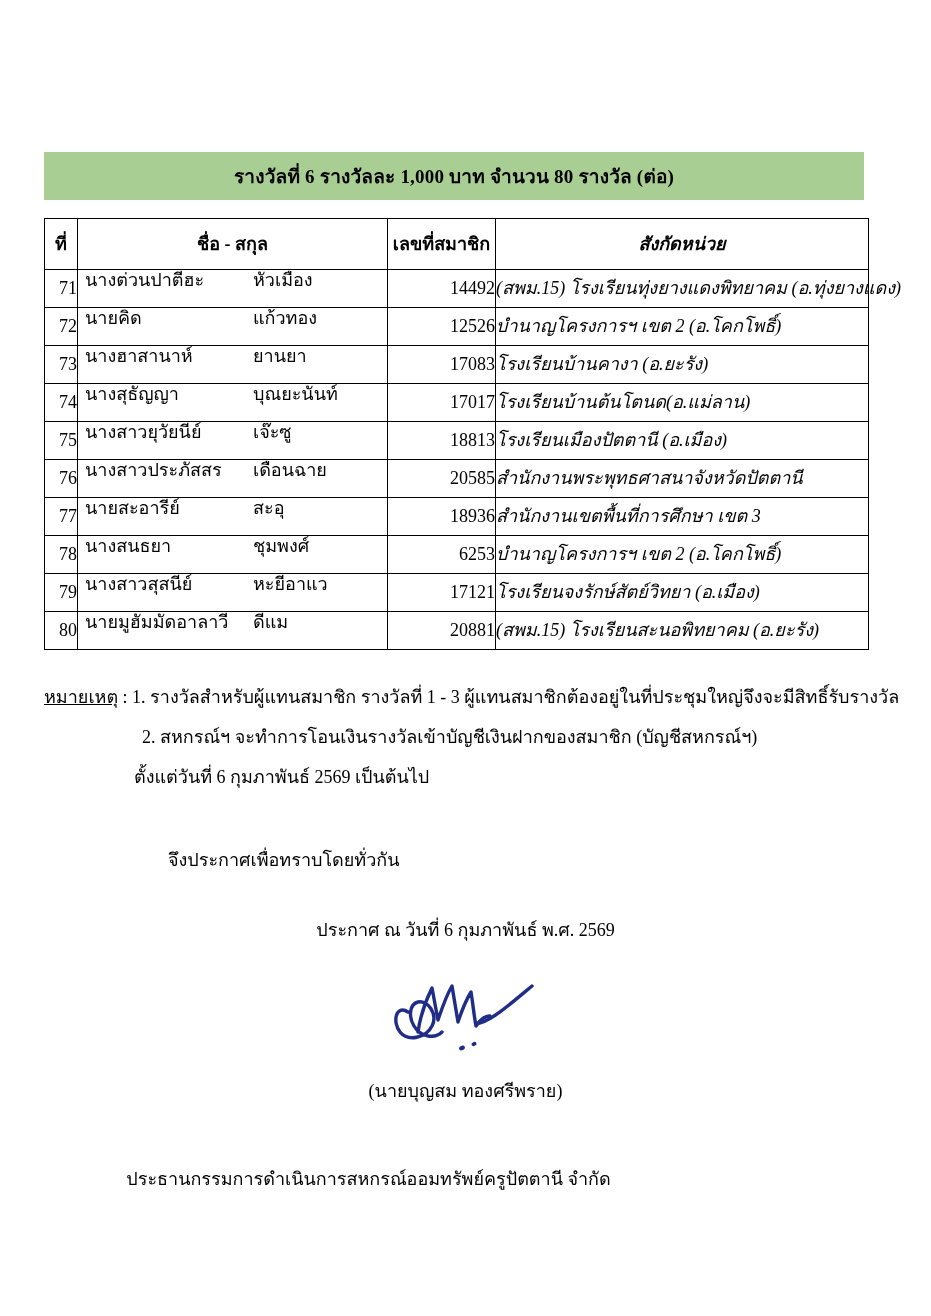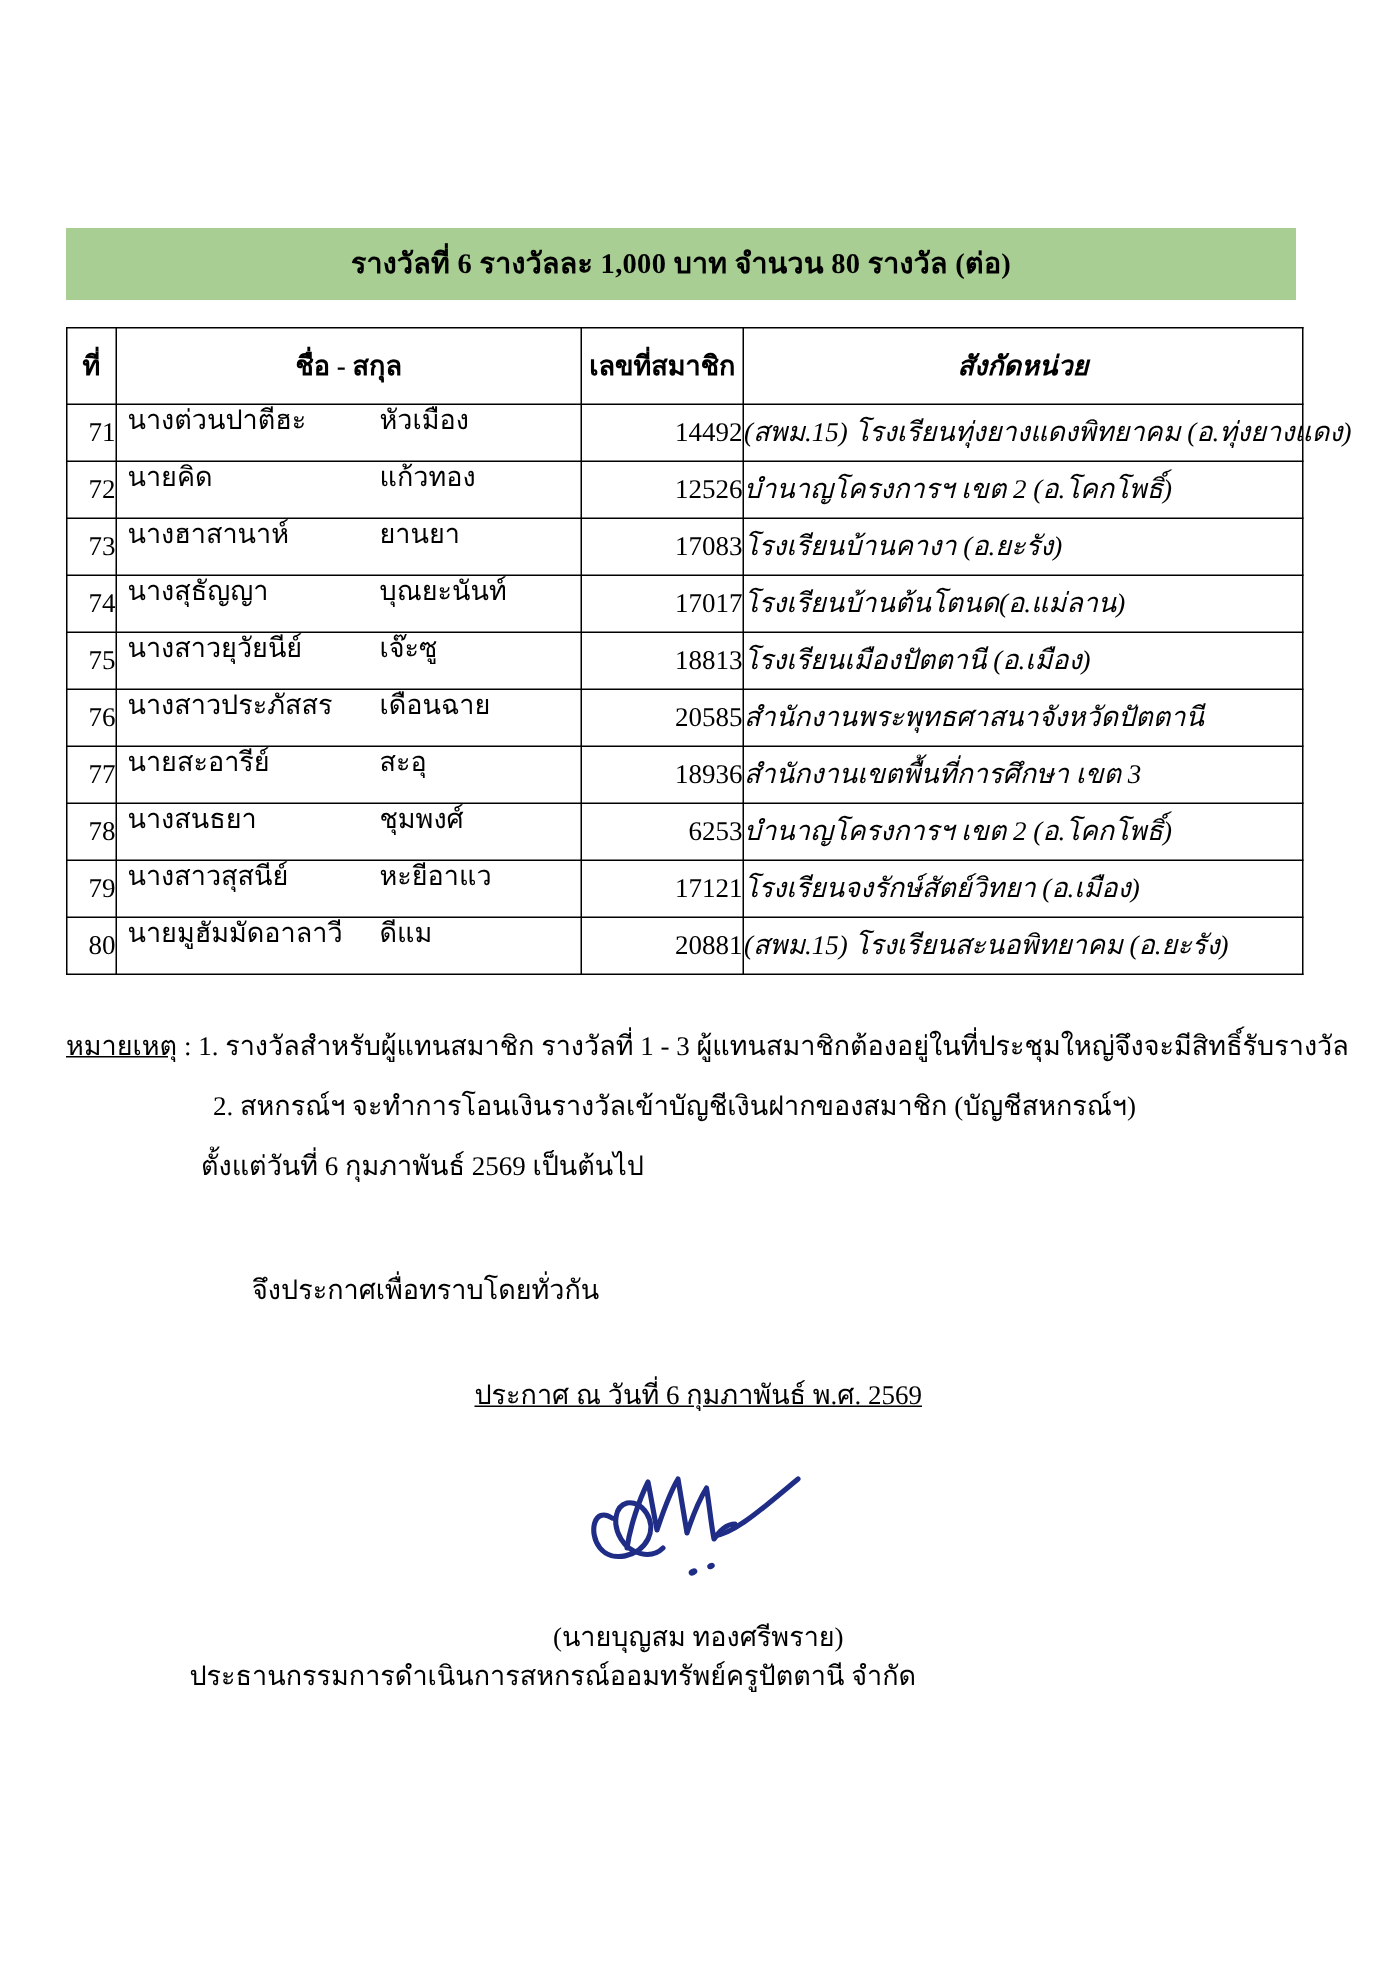--- a/index.html
+++ b/index.html
@@ -123,21 +123,20 @@
     font-size: 18px;
     white-space: nowrap;
   }
   .dateline {
     position: absolute;
     left: 0;
     top: 915px;
     width: 931px;
     text-align: center;
     font-size: 18px;
-    text-decoration: underline;
   }
 
   
   .signature-wrap {
     position: absolute;
     left: 0;
     top: 960px;
     width: 931px;
     text-align: center;
   }
@@ -149,21 +148,21 @@
     position: absolute;
     left: 0;
     top: 1076px;
     width: 931px;
     text-align: center;
     font-size: 18px;
   }
   .signer-title {
     position: absolute;
     left: 0;
-    top: 1102px;
+    top: 1164px;
     width: 737px;
     text-align: center;
     font-size: 18px;
   }
 </style>
 </head>
 <body>
 
 <div class="page">
 

